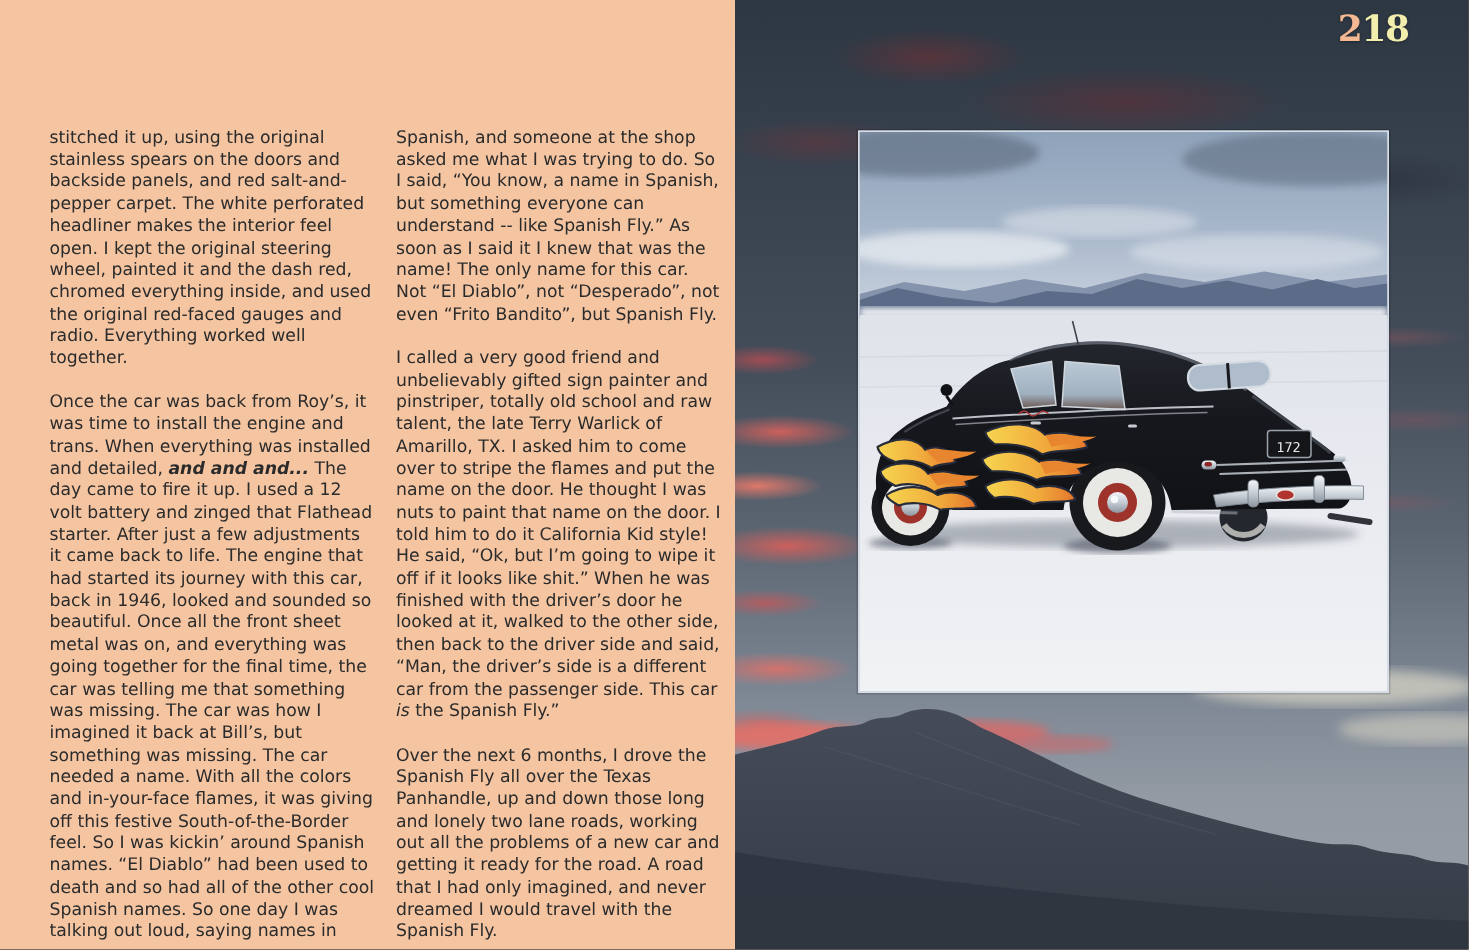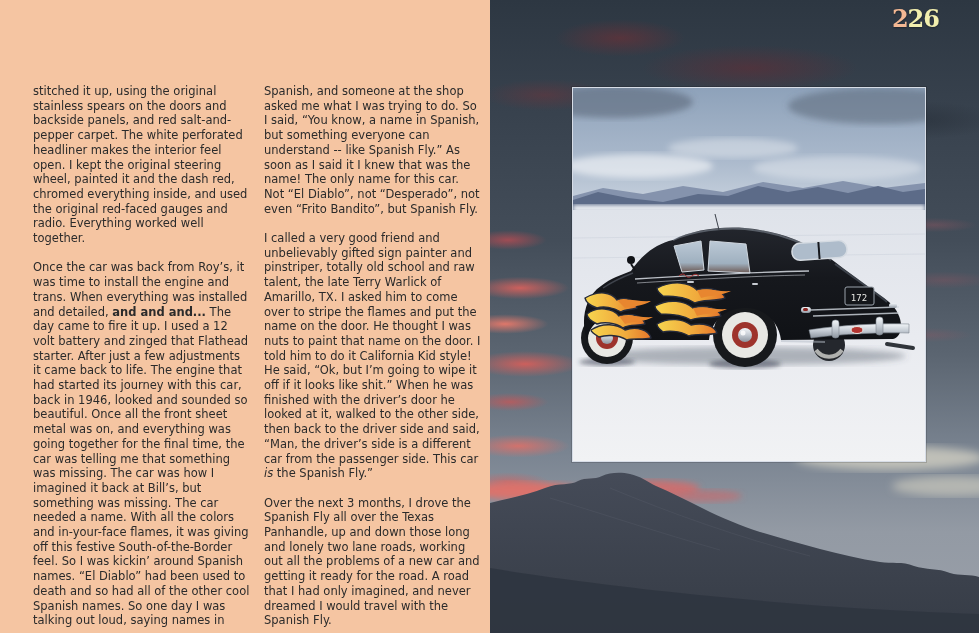--- a/index.html
+++ b/index.html
@@ -13,21 +13,21 @@
     background:#f5c5a2;
   }
   .text-col{
     position:absolute;top:84px;width:218px;
     color:#2b2b2b;font-size:11.5px;line-height:14.7px;
     letter-spacing:0;
   }
   #col-1{left:33px;}
   #col-2{left:264px;}
   .text-col p{margin:0 0 14.7px 0;}
-  .text-col .b{font-weight:bold;}
+  .text-col .b{font-weight:bold;font-style:italic;}
   .text-col .i{font-style:italic;}
   
   #right-page{
     position:absolute;left:490px;top:0;width:489px;height:633px;
     background:
       radial-gradient(90px 26px at 130px 38px, rgba(112,48,54,.60), transparent 72%),
       radial-gradient(150px 32px at 260px 68px, rgba(100,44,52,.55), transparent 72%),
       radial-gradient(85px 22px at 55px 95px, rgba(116,52,58,.45), transparent 72%),
       radial-gradient(120px 26px at 420px 120px, rgba(40,48,58,.7), transparent 75%),
       linear-gradient(180deg,#2d3742 0%,#38424e 18%,#434d59 38%,#5b6571 56%,#7b8592 72%,#939aa4 84%,#9aa0a9 100%);
@@ -72,21 +72,21 @@
 <div id="spread">
 
   <div id="left-page">
     <div class="text-col" id="col-1">
         <p><span>stitched it up, using the original stainless spears on the doors and backside panels, and red salt-and-pepper carpet. The white perforated headliner makes the interior feel open. I kept the original steering wheel, painted it and the dash red, chromed everything inside, and used the original red-faced gauges and radio. Everything worked well together.</span></p>
         <p><span>Once the car was back from Roy’s, it was time to install the engine and trans. When everything was installed and detailed, </span><span class="b">and and and...</span><span> The day came to fire it up. I used a 12 volt battery and zinged that Flathead starter. After just a few adjustments it came back to life. The engine that had started its journey with this car, back in 1946, looked and sounded so beautiful. Once all the front sheet metal was on, and everything was going together for the final time, the car was telling me that something was missing. The car was how I imagined it back at Bill’s, but something was missing. The car needed a name. With all the colors and in-your-face flames, it was giving off this festive South-of-the-Border feel. So I was kickin’ around Spanish names. “El Diablo” had been used to death and so had all of the other cool Spanish names. So one day I was talking out loud, saying names in</span></p>
       </div>
     <div class="text-col" id="col-2">
         <p><span>Spanish, and someone at the shop asked me what I was trying to do. So I said, “You know, a name in Spanish, but something everyone can understand -- like Spanish Fly.” As soon as I said it I knew that was the name! The only name for this car. Not “El Diablo”, not “Desperado”, not even “Frito Bandito”, but Spanish Fly.</span></p>
         <p><span>I called a very good friend and unbelievably gifted sign painter and pinstriper, totally old school and raw talent, the late Terry Warlick of Amarillo, TX. I asked him to come over to stripe the flames and put the name on the door. He thought I was nuts to paint that name on the door. I told him to do it California Kid style! He said, “Ok, but I’m going to wipe it off if it looks like shit.” When he was finished with the driver’s door he looked at it, walked to the other side, then back to the driver side and said, “Man, the driver’s side is a different car from the passenger side. This car </span><span class="i">is</span><span> the Spanish Fly.”</span></p>
-        <p><span>Over the next 3 months, I drove the Spanish Fly all over the Texas Panhandle, up and down those long and lonely two lane roads, working out all the problems of a new car and getting it ready for the road. A road that I had only imagined, and never dreamed I would travel with the Spanish Fly.</span></p>
+        <p><span>Over the next 6 months, I drove the Spanish Fly all over the Texas Panhandle, up and down those long and lonely two lane roads, working out all the problems of a new car and getting it ready for the road. A road that I had only imagined, and never dreamed I would travel with the Spanish Fly.</span></p>
       </div>
   </div>
 
   <div id="right-page" title="Dusk sky with red clouds over dark desert mountains">
 
     <div class="red-clouds"></div>
     <div class="pink-wisps"></div>
 
     <svg id="bottom-mountains" viewBox="0 0 489 205">
       <defs>
@@ -109,21 +109,21 @@
       <ellipse cx="35" cy="63" rx="55" ry="9" fill="rgba(233,110,100,.85)" filter="url(#soft3)"></ellipse>
       <ellipse cx="150" cy="60" rx="60" ry="8" fill="rgba(230,100,95,.7)" filter="url(#soft3)"></ellipse>
       <ellipse cx="212" cy="68" rx="40" ry="6" fill="rgba(220,95,95,.5)" filter="url(#soft3)"></ellipse>
 
       <path fill="url(#mGrad)" d="M0,75 C20,70 40,66 55,60 C70,54 80,58 88,53 C96,49 104,52 112,48 C120,44 132,44 140,46 C150,48 158,54 166,58 C180,64 196,72 212,80 C232,90 252,98 270,104 C290,110 310,116 330,121 C350,126 370,131 390,134 C402,136 412,133 424,138 C436,142 448,140 460,145 C470,148 480,146 489,149 L489,205 L0,205 Z"></path>
 
       <path fill="#2f3540" opacity=".92" d="M0,140 C60,150 140,160 220,168 C300,176 380,182 489,186 L489,205 L0,205 Z"></path>
       <path fill="none" stroke="rgba(200,205,215,.06)" stroke-width="1" d="M60,70 C110,85 170,105 230,122 M120,60 C180,85 250,110 320,128"></path>
     </svg>
 
-    <div id="page-number"><span style="color: rgb(244, 184, 147);">2</span><span style="color: rgb(242, 239, 174);">26</span></div>
+    <div id="page-number"><span style="color: rgb(244, 184, 147);">2</span><span style="color: rgb(242, 239, 174);">18</span></div>
 
     <div id="inset-photo" title="Black 1946 Ford Tudor hot rod with yellow flame paint parked on white salt flats">
       <svg width="352" height="373" viewBox="0 0 352 373">
         <defs>
           <linearGradient id="skyG" x1="0" y1="0" x2="0" y2="1">
             <stop offset="0" stop-color="#8ea2ba"></stop>
               <stop offset=".55" stop-color="#a9b8cb"></stop>
               <stop offset="1" stop-color="#cdd6e1"></stop>
           </linearGradient>
           <linearGradient id="saltG" x1="0" y1="0" x2="0" y2="1">

